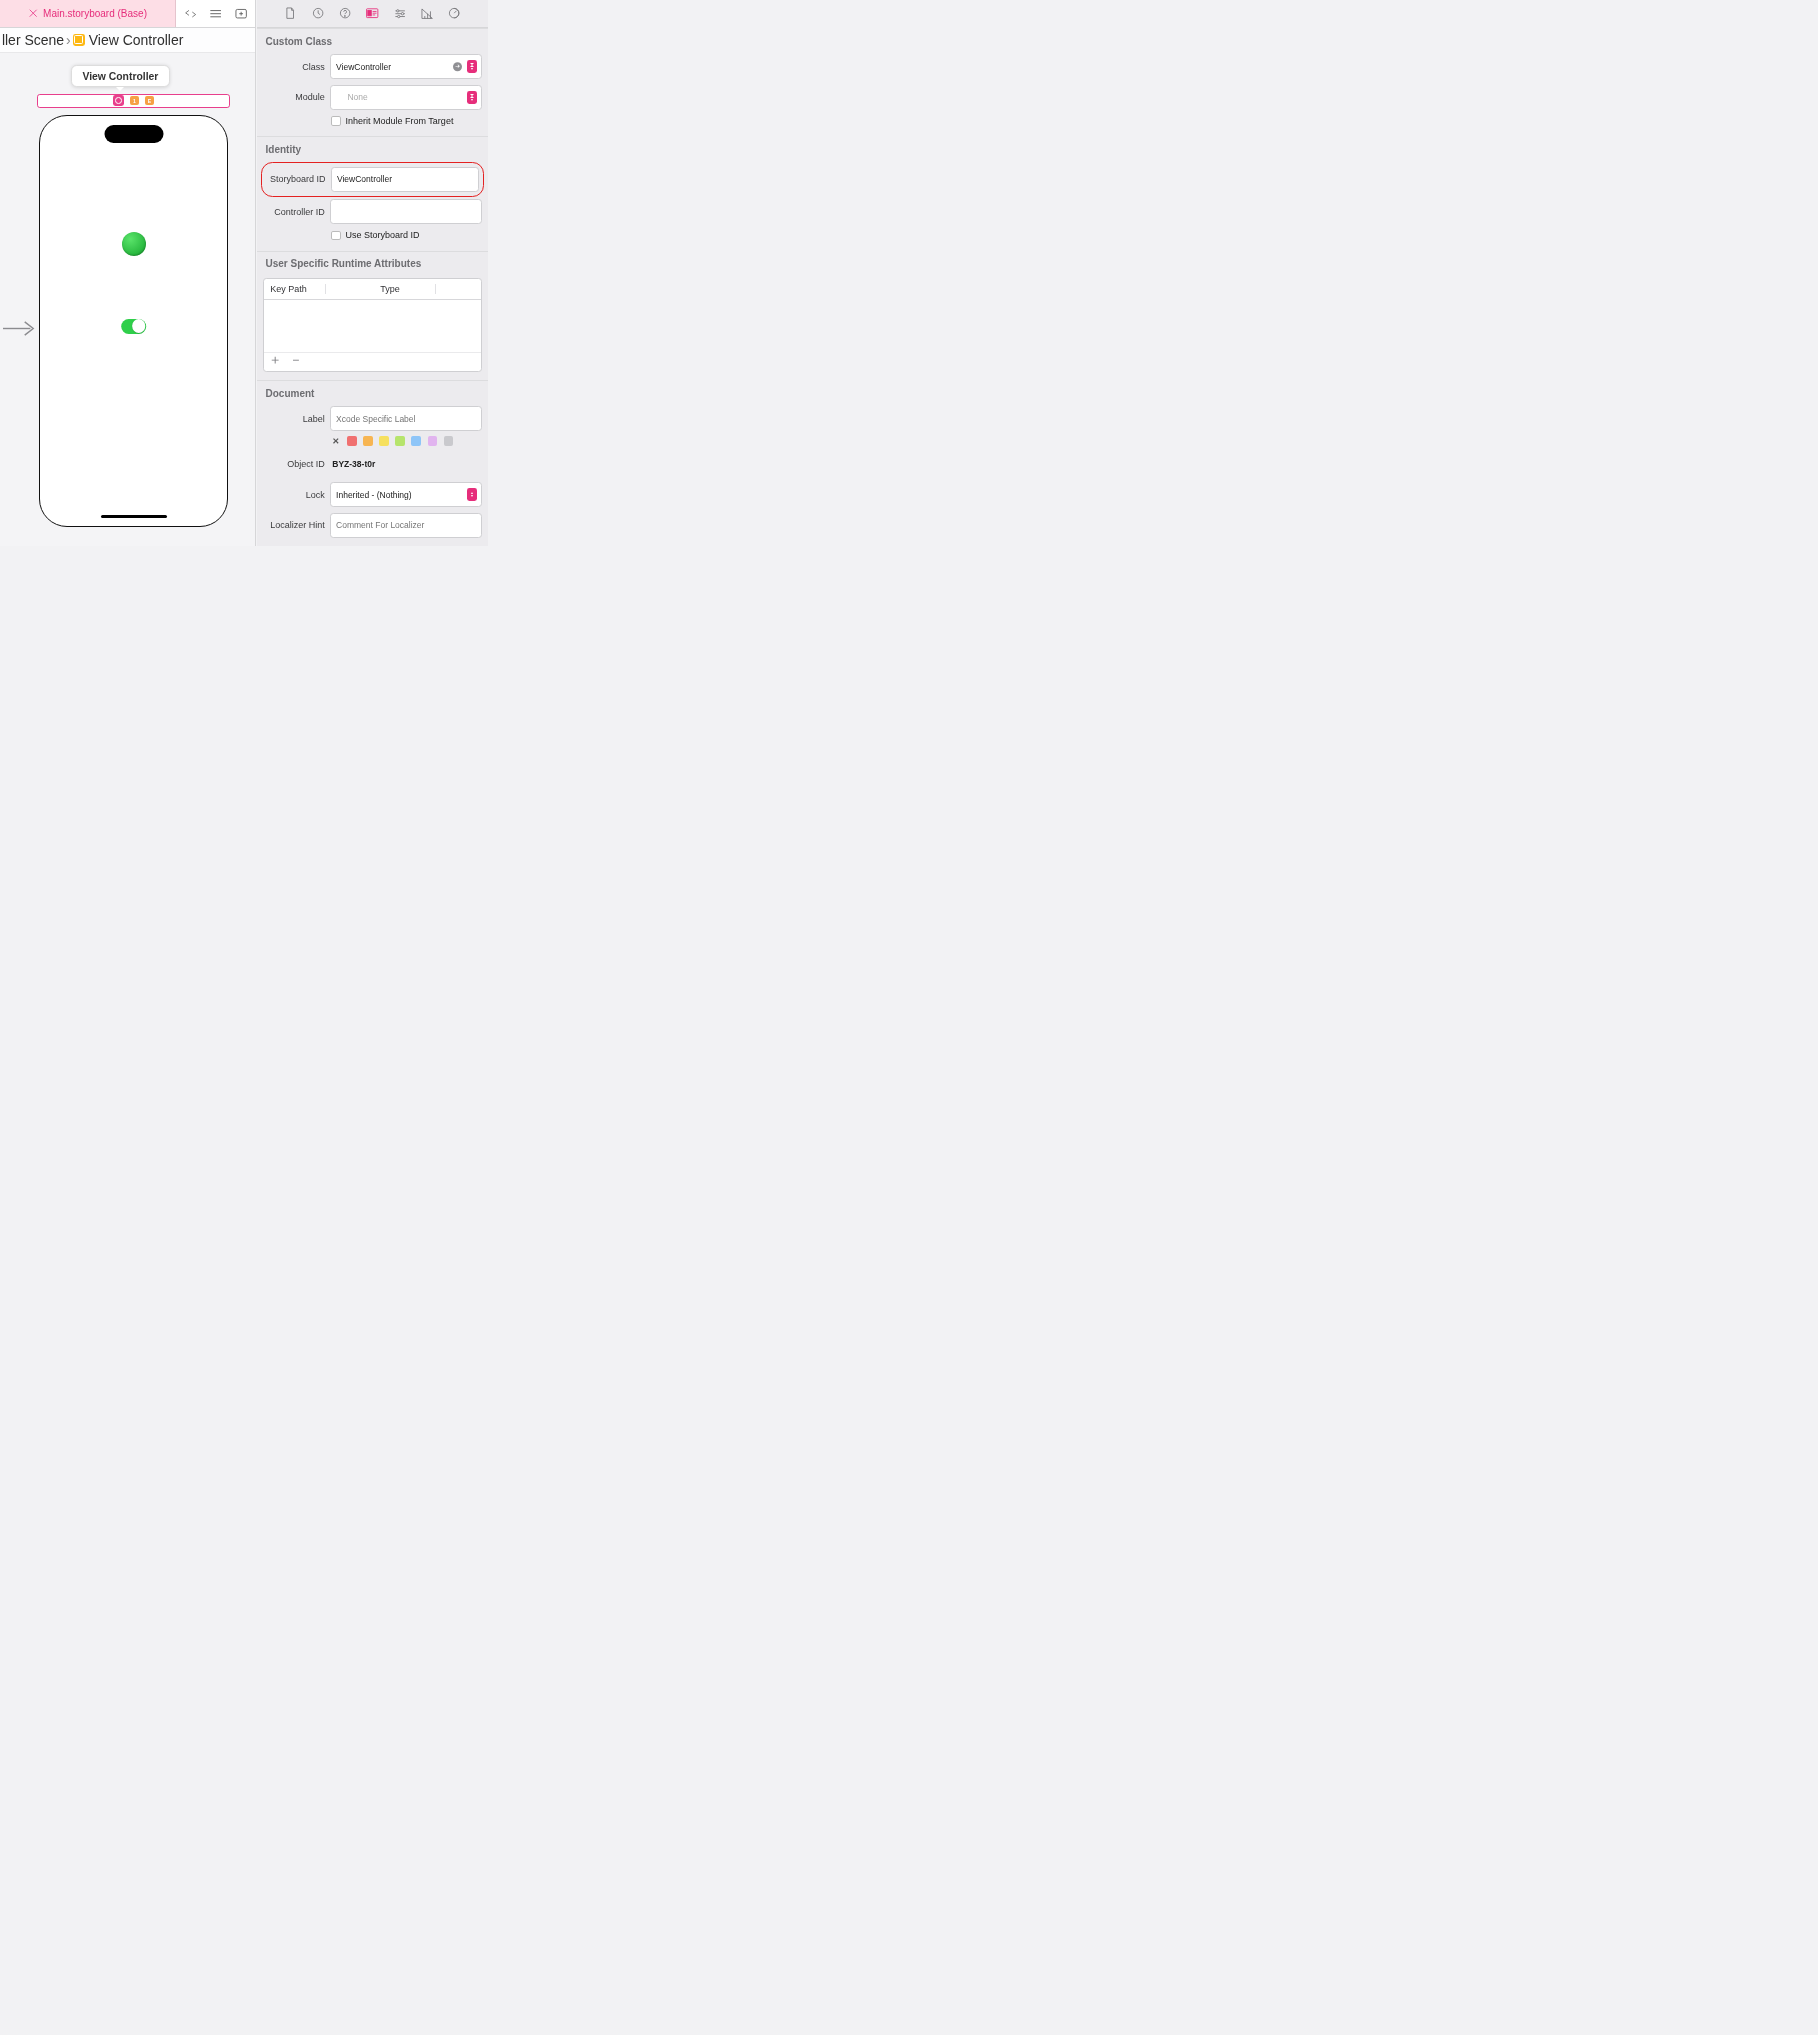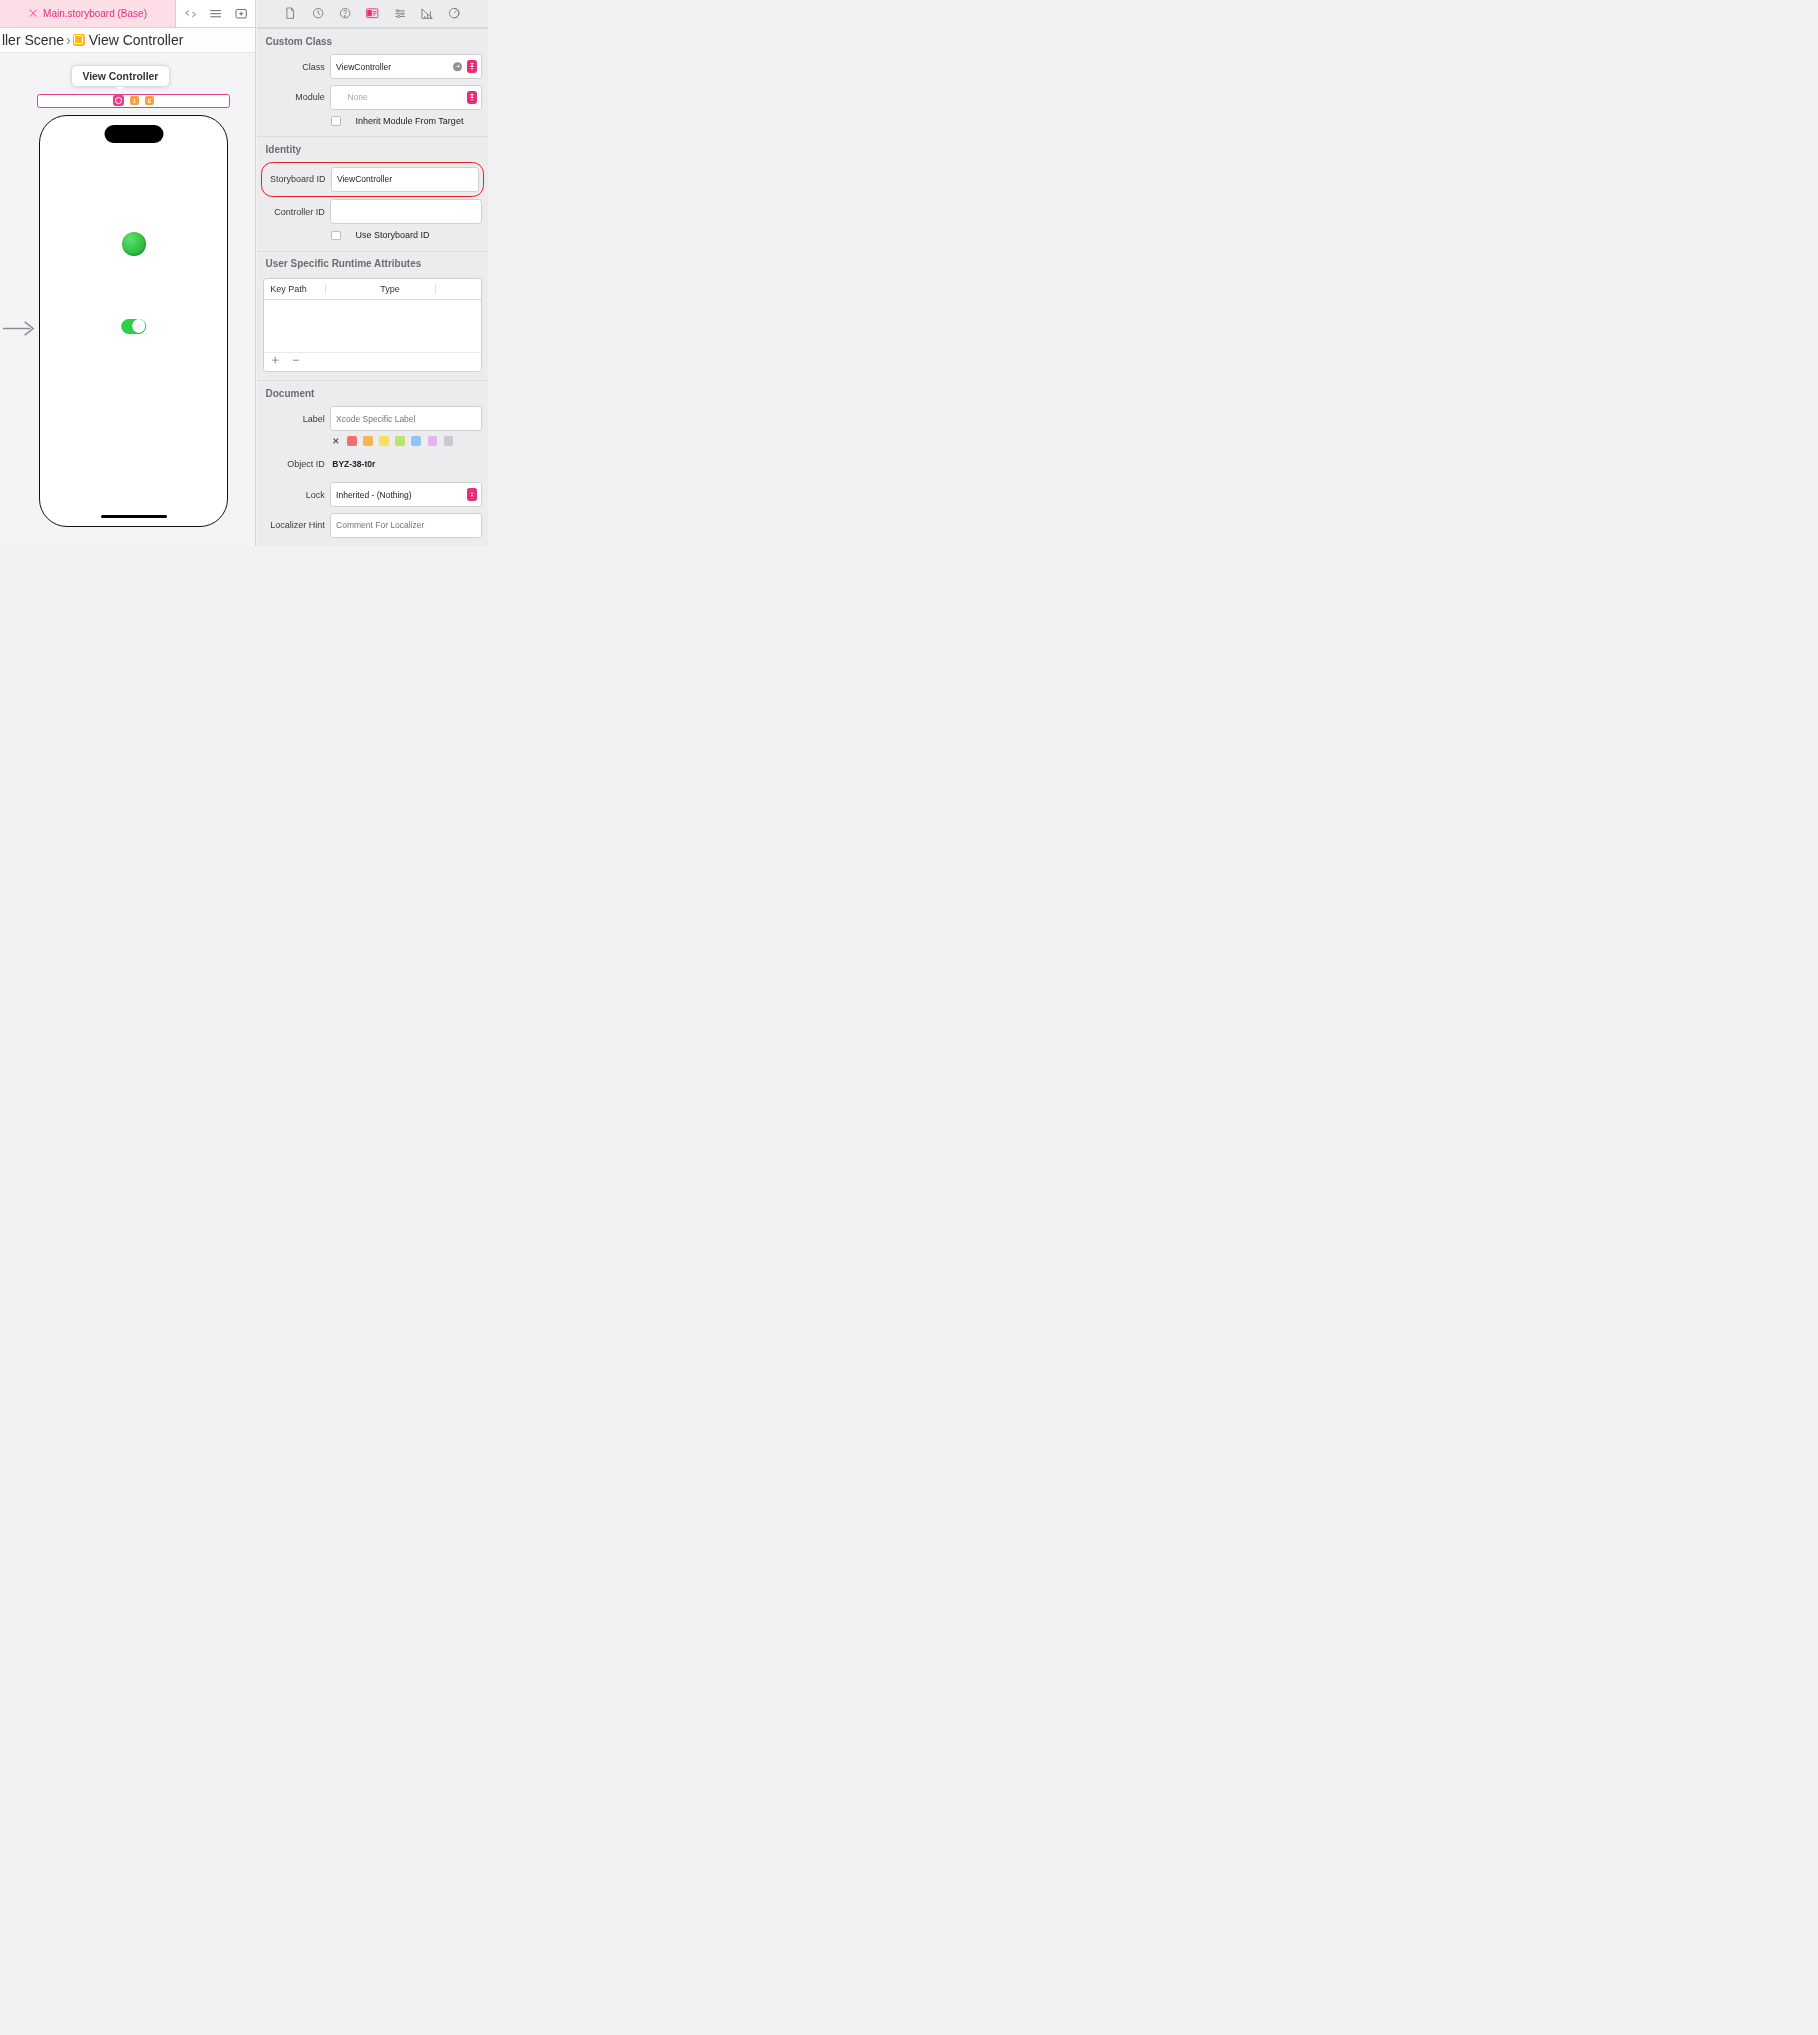--- a/index.html
+++ b/index.html
@@ -262,21 +262,21 @@
   .pink-caret::after{
     border-left:1.9px solid transparent;border-right:1.9px solid transparent;border-top:2.4px solid #fff;
   }
   .class-field{ position:relative; }
   .class-go{
     position:absolute; right:19px; top:50%; transform:translateY(-50%);
     width:9.5px;height:9.5px;border-radius:50%;background:#8f8f93;
     display:flex;align-items:center;justify-content:center;color:#fff;font-size:5.7px;
   }
   .checkbox-row{
-    display:flex;align-items:flex-end;gap:15px;
+    display:flex;align-items:flex-end;gap:5px;
     padding:1.9px 5.7px 3.8px 74px;
     font-size:9px;color:#222;
   }
   .chk{
     width:9.5px;height:9.5px;border:0.7px solid #bbb;border-radius:1.9px;background:#fff;
   }
   .highlight-ring{
     border:1.9px solid #e42121;
     border-radius:11.4px;
     margin:1.9px 3.8px 0.9px 3.8px;

